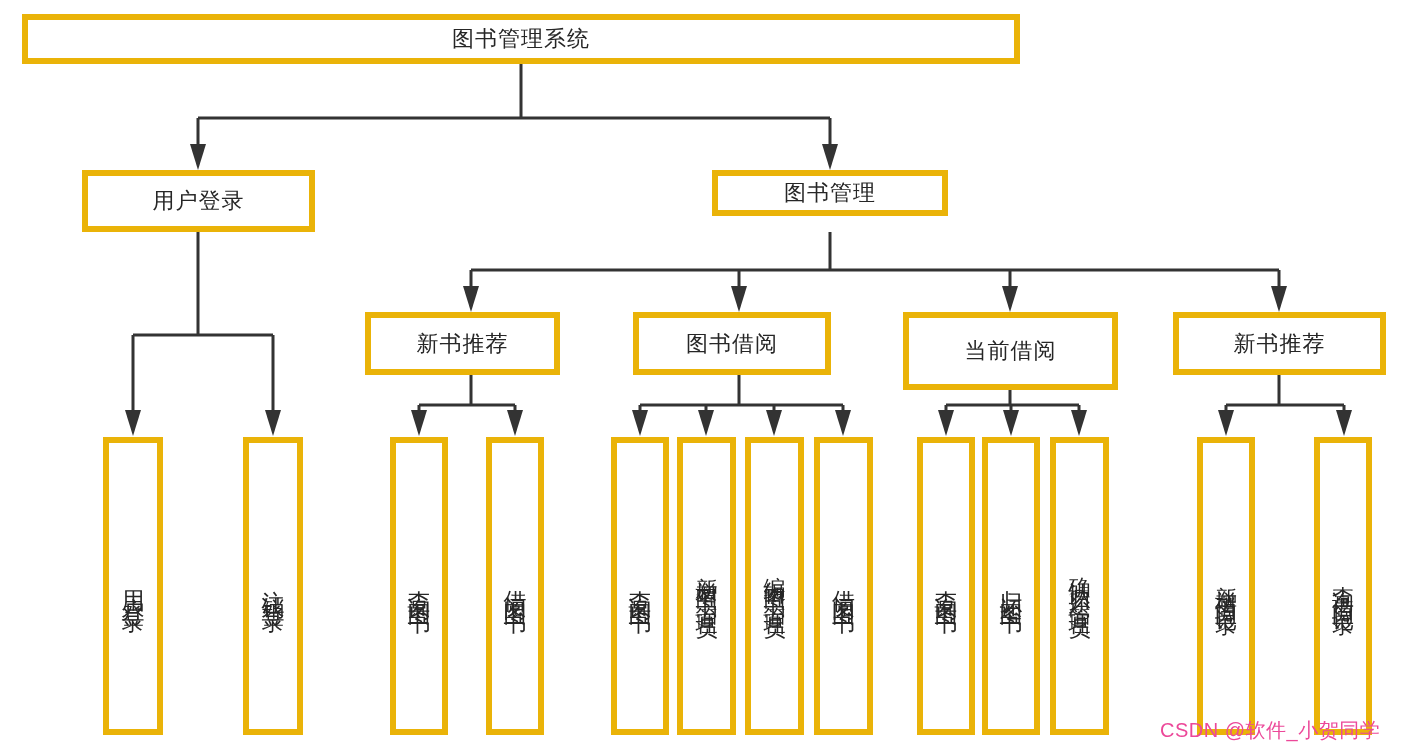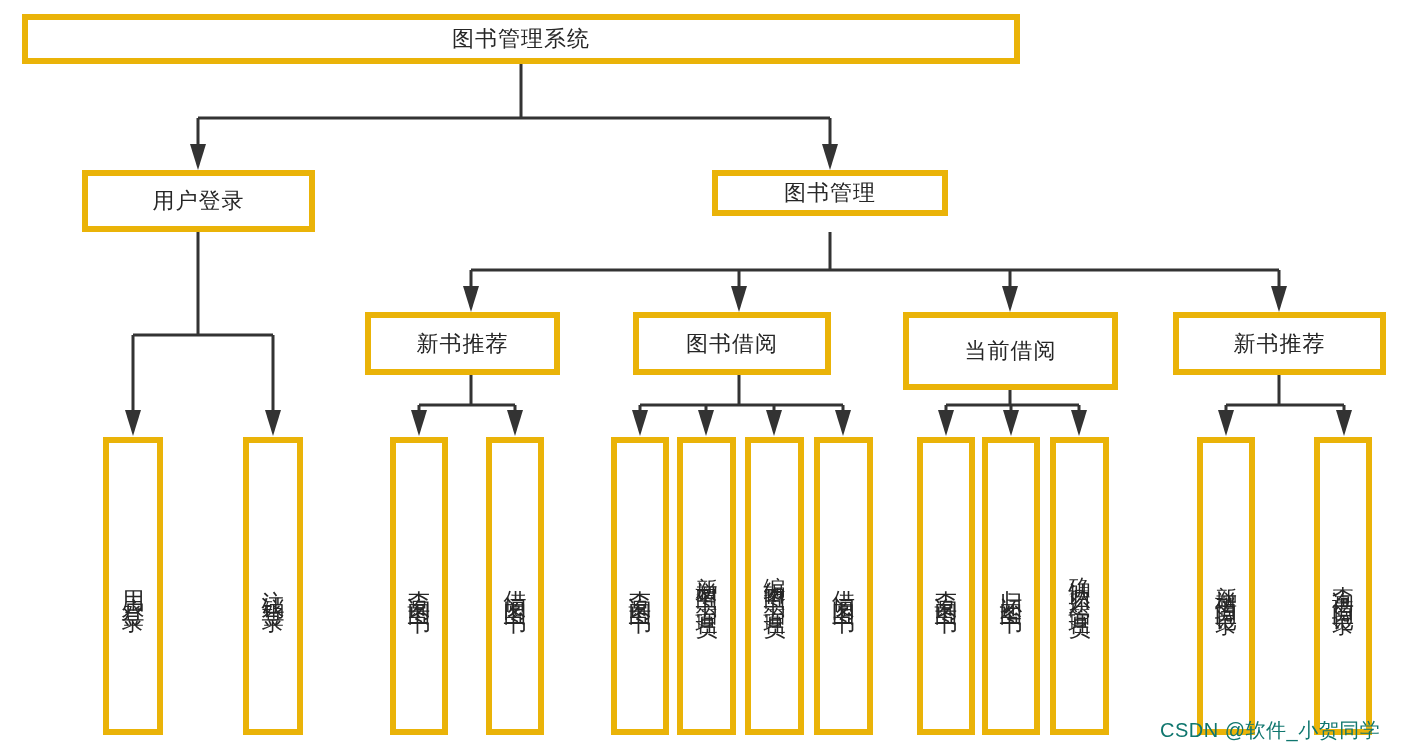--- a/index.html
+++ b/index.html
@@ -41,21 +41,21 @@
   .node.v.long span {
     letter-spacing: 6px;
     font-size: 22px;
   }
   #watermark {
     position: absolute;
     left: 1160px;
     top: 717px;
     font-size: 20px;
     letter-spacing: 0.5px;
-    color: #0f766e;
+    color: #ec4899;
     white-space: nowrap;
   }
 </style>
 </head>
 <body>
 
 <div id="canvas">
 
   <svg id="connectors" viewBox="0 0 1405 747" xmlns="http://www.w3.org/2000/svg">
     <g stroke="#333333" stroke-width="3" fill="none">

